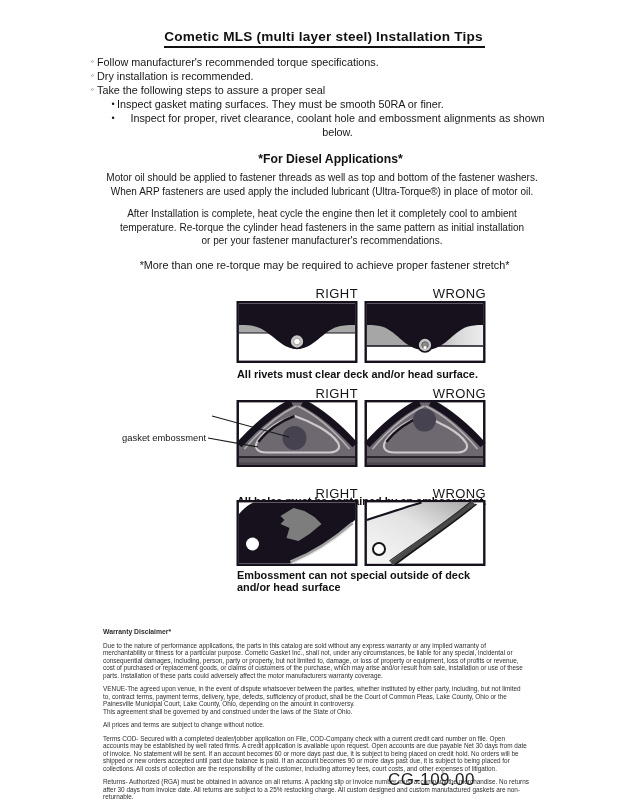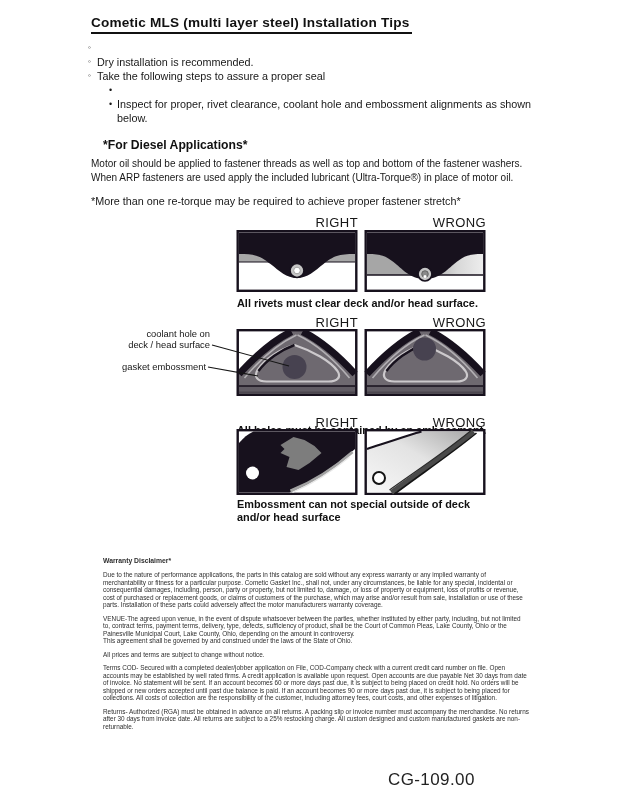--- a/index.html
+++ b/index.html
@@ -1,33 +1,33 @@
 <!DOCTYPE html>
 <html><head>
 <meta charset="utf-8">
 <style>
   html,body{margin:0;padding:0;}
   body{
     width:618px;height:800px;background:#ffffff;
     font-family:"Liberation Sans","DejaVu Sans",sans-serif;
     color:#1c1c1c;position:relative;overflow:hidden;
   }
-  .content{padding-top:13px;margin-left:88px;width:470px;}
+  .content{padding-top:27px;margin-left:88px;width:470px;text-align:center;}
   .doc-title{
     display:inline-block;margin-left:3px;font-size:13.6px;font-weight:bold;
     letter-spacing:.2px;border-bottom:2px solid #111;padding:0 2px 2px 0;color:#111;
   }
   .bullets{margin-top:7px;font-size:10.8px;line-height:14px;color:#181818;}
   .b-row{display:flex;}
   .b-mark{width:9px;flex:0 0 9px;font-size:8px;line-height:14px;color:#181818;}
   .sb-row{display:flex;margin-left:21px;}
   .sb-mark{width:8px;flex:0 0 8px;font-size:9px;line-height:14px;}
   .diesel-head{margin:13px 0 5px 15px;font-size:12.2px;font-weight:bold;color:#111;}
   .para{margin:0 0 9px 3px;font-size:10px;line-height:13.6px;white-space:pre-line;color:#181818;width:462px;}
-  .note{margin:11px 0 8px 3px;font-size:10.8px;color:#181818;}
+  .note{margin:11px 0 15px 3px;font-size:10.8px;color:#181818;}
   .diagram-area{position:relative;height:310px;margin-top:2px;}
   .rw-label{position:absolute;width:122px;text-align:right;font-size:13px;letter-spacing:.4px;color:#161616;}
   .dbox{position:absolute;width:122px;}
   .dbox svg{display:block;}
   .dcaption{position:absolute;font-size:10.9px;font-weight:bold;color:#111;white-space:pre-line;line-height:12.5px;}
   .ann{position:absolute;font-size:9.4px;line-height:11px;color:#161616;text-align:right;white-space:pre-line;}
   .overlay{position:absolute;left:0;top:0;pointer-events:none;}
   .legal{margin:32px 0 0 103px;width:426px;color:#2e2e2e;}
   .legal-head{font-size:6.8px;font-weight:bold;margin-bottom:7px;}
   .legal p{margin:0 0 6px 0;font-size:6.4px;line-height:7.5px;white-space:pre-line;}
@@ -35,41 +35,46 @@
 </style>
 </head>
 <body>
 
 <div class="content">
   <span class="doc-title">Cometic MLS (multi layer steel) Installation Tips</span>
 
   <div class="bullets">
     <div class="b-row">
       <span class="b-mark">◦</span>
+      <span>Follow manufacturer's recommended torque specifications.</span>
     </div>
     <div class="b-row">
       <span class="b-mark">◦</span>
       <span>Dry installation is recommended.</span>
     </div>
     <div class="b-row">
       <span class="b-mark">◦</span>
       <span>Take the following steps to assure a proper seal</span>
     </div>
     <div class="sb-row">
       <span class="sb-mark">•</span>
+      <span>Inspect gasket mating surfaces.  They must be smooth 50RA or finer.</span>
     </div>
     <div class="sb-row">
       <span class="sb-mark">•</span>
       <span>Inspect for proper, rivet clearance, coolant hole and embossment alignments as shown below.</span>
     </div>
   </div>
 
   <div class="diesel-head">*For Diesel Applications*</div>
   <p class="para">Motor oil should be applied to fastener threads as well as top and bottom of the fastener washers.
 When ARP fasteners are used apply the included lubricant (Ultra-Torque®) in place of motor oil.</p>
+  <p class="para">After Installation is complete, heat cycle the engine then let it completely cool to ambient
+temperature. Re-torque the cylinder head fasteners in the same pattern as initial installation
+or per your fastener manufacturer's recommendations.</p>
   <div class="note">*More than one re-torque may be required to achieve proper fastener stretch*</div>
 </div>
 
 <div class="diagram-area">
 
   <div class="rw-label" style="left:236px;top:0;">RIGHT</div>
   <div class="rw-label" style="left:364px;top:0;">WRONG</div>
 
   <div class="dbox" style="left:236px;top:15px;">
     <svg width="122" height="62" viewBox="0 0 121 62">
@@ -100,22 +105,20 @@
       <circle cx="60.5" cy="44" r="3.3" fill="#8a8a8a" stroke="#555" stroke-width="0.8"></circle>
       <circle cx="60.5" cy="46.4" r="1.5" fill="#ffffff"></circle>
     </svg>
   </div>
 
   <div class="dcaption" style="left:237px;top:82px;">All rivets must clear deck and/or head surface.</div>
 
   <div class="rw-label" style="left:236px;top:100px;">RIGHT</div>
   <div class="rw-label" style="left:364px;top:100px;">WRONG</div>
 
-  <div class="ann" style="left:100px;top:113px;width:110px;">coolant hole on
-deck / head surface</div>
   <div class="ann" style="left:100px;top:146px;width:106px;">gasket embossment</div>
 
   <div class="dbox" style="left:236px;top:114px;">
     <svg width="122" height="67" viewBox="0 0 121 67">
       <rect x="1.2" y="1.2" width="118.6" height="64.6" fill="#6e6970" stroke="#17111d" stroke-width="2.4"></rect>
       <rect x="2.5" y="57" width="116" height="7.5" fill="#615c64"></rect>
       <line x1="2.5" y1="57" x2="118.5" y2="57" stroke="#17111d" stroke-width="1.3"></line>
       <rect x="2.5" y="62.5" width="116" height="2" fill="#4c474f"></rect>
       <path d="M2.5,2.5 L55,2.5 C36,12 18,28 2.5,45 Z" fill="#ffffff"></path>
       <path d="M118.5,2.5 L66,2.5 C85,12 103,28 118.5,45 Z" fill="#ffffff"></path>

